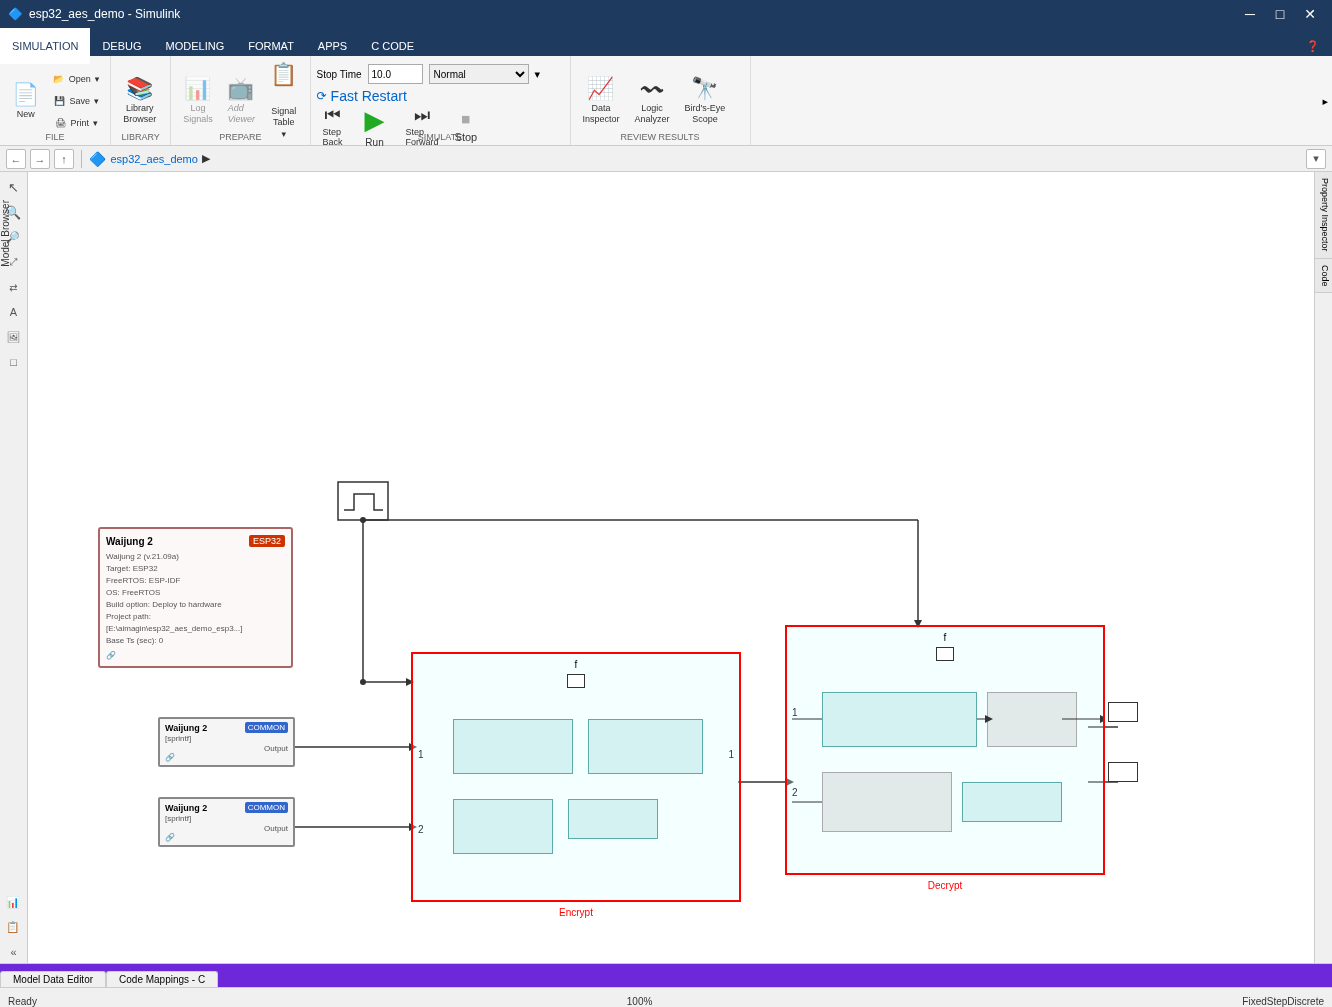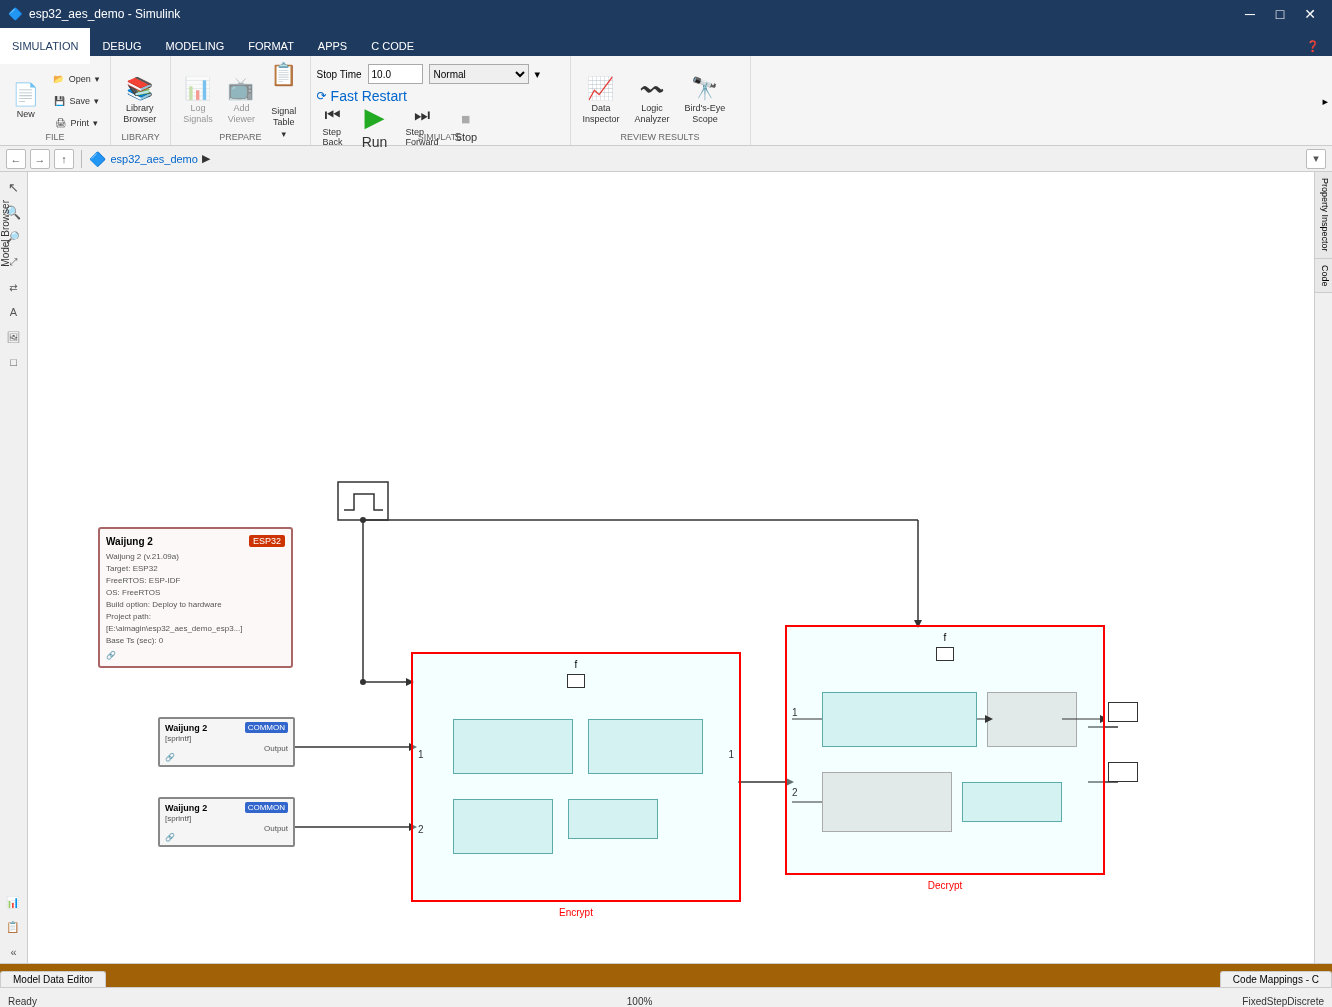--- a/index.html
+++ b/index.html
@@ -99,26 +99,25 @@
       display: flex;
       align-items: center;
       padding: 0 8px;
       font-size: 10px;
       color: #333;
       justify-content: space-between;
     }
 
     
     .bottom-tabs {
-      background: #a16207;
+      background: #6d28d9;
       border-top: 1px solid #ccc;
       height: 24px;
       display: flex;
       align-items: flex-end;
-      justify-content: space-between;
     }
     .bottom-tab {
       padding: 2px 12px;
       border: 1px solid #ccc;
       border-bottom: none;
       background: #f0f0f0;
       cursor: pointer;
       font-size: 10px;
       border-radius: 3px 3px 0 0;
     }
@@ -298,21 +297,21 @@
   </div>
 
   <div class="tb-group" style="min-width:120px;">
     <div class="tb-row">
       <div class="tb-btn" style="opacity:0.5;">
         <span class="tb-icon">📊</span>
         <span style="text-align:center;line-height:1.2;">Log<br>Signals</span>
       </div>
       <div class="tb-btn" style="opacity:0.5;">
         <span class="tb-icon">📺</span>
-        <span style="text-align:center;line-height:1.2;">Add<br>Viewer</span>
+        <span style="text-align:left;line-height:1.2;font-style:italic;">Add<br>Viewer</span>
       </div>
       <div class="tb-btn">
         <span class="tb-icon">📋</span>
         <span style="text-align:center;line-height:1.2;margin-top:17px;">Signal<br>Table</span>
         <span>▾</span>
       </div>
     </div>
     <div class="tb-group-label">PREPARE</div>
   </div>
 
@@ -331,21 +330,21 @@
         <span style="color:#0066cc;font-size:12px;">⟳</span>
         <span style="font-size:14px;color:#0066cc;">Fast Restart</span>
       </div>
       <div style="display:flex;align-items:center;gap:6px;">
         <div class="tb-btn-sm" style="height:34px;flex-direction:column;">
           <span style="font-size:18px;">⏮</span>
           <span style="font-size:9px;">Step<br>Back</span>
         </div>
         <div class="tb-btn-sm" style="height:40px;min-width:40px;flex-direction:column;">
           <span style="font-size:26px;color:#22aa22;">▶</span>
-          <span style="font-size:14px;">Run</span>
+          <span style="font-size:10px;">Run</span>
         </div>
         <div class="tb-btn-sm" style="height:34px;flex-direction:column;">
           <span style="font-size:18px;">⏭</span>
           <span style="font-size:9px;">Step<br>Forward</span>
         </div>
         <div class="tb-btn-sm" style="height:34px;flex-direction:column;">
           <span style="font-size:18px;color:#aaa;">⏹</span>
           <span style="font-size:11px;">Stop</span>
         </div>
       </div>

